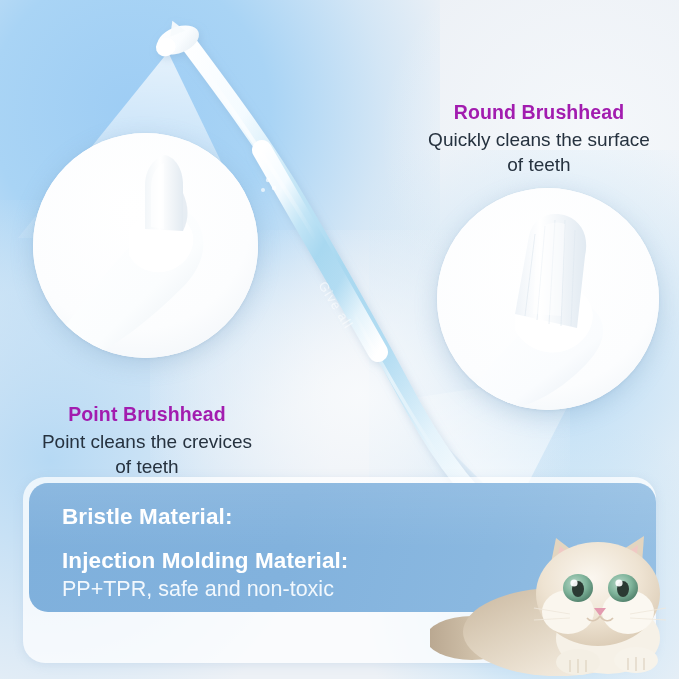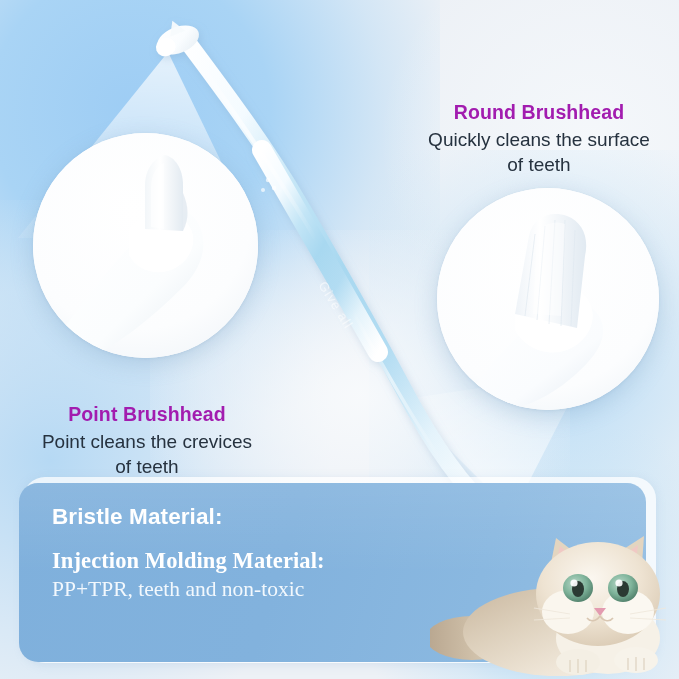--- a/index.html
+++ b/index.html
@@ -42,29 +42,29 @@
   .callout .title{
     font-weight:bold;font-size:19.5px;color:#a21caf;letter-spacing:.1px;
     line-height:1.25;margin-bottom:3px;white-space:nowrap;}
   .callout .desc{
     font-size:19px;color:#26323f;line-height:1.32;font-weight:400;}
 
   
   .panel-wrap{position:absolute;left:23px;top:477px;width:633px;height:186px;
     border-radius:22px;background:rgba(255,255,255,.72);
     box-shadow:0 2px 10px rgba(150,180,210,.25);}
-  .panel{position:absolute;left:19px;top:483px;width:627px;height:179px;
+  .panel{position:absolute;left:29px;top:483px;width:627px;height:129px;
     border-radius:19px;
     background:linear-gradient(107deg,#7fb0dc 0%,#82b2dd 42%,#8ab8e0 72%,#96c0e4 100%);
     overflow:hidden;}
   .panel-gloss{position:absolute;left:0;top:0;width:100%;height:50%;
     background:linear-gradient(180deg,rgba(255,255,255,.10),rgba(255,255,255,0));}
   .panel-text{position:absolute;left:33px;top:19px;width:400px;}
   .spec{margin-bottom:14px;}
-  .spec:last-child{margin-bottom:16px;font-family:Liberation Serif, serif;}
+  .spec:last-child{margin-bottom:16px;}
   .spec .k{font-weight:bold;font-size:22.5px;color:#ffffff;line-height:1.32;letter-spacing:.1px;}
   .spec .v{font-size:21.5px;color:#f2f8fd;line-height:1.34;font-weight:400;}
 
   
   .cat{position:absolute;left:430px;top:520px;width:249px;height:159px;}
   .cat svg{display:block;}
 </style>
 </head>
 <body>
 
@@ -258,21 +258,21 @@
 
   <div class="panel-wrap"></div>
   <div class="panel">
     <div class="panel-gloss"></div>
     <div class="panel-text">
       <div class="spec">
         <div class="k">Bristle Material:</div>
       </div>
       <div class="spec">
         <div class="k">Injection Molding Material:</div>
-        <div class="v">PP+TPR, teeth and non-toxic</div>
+        <div class="v">PP+TPR, safe and non-toxic</div>
       </div>
     </div>
   </div>
 
   <div class="cat">
     <svg width="249" height="159" viewBox="0 0 249 159">
       <defs>
         <linearGradient id="furBody" x1="0" y1="0" x2="1" y2="1">
           <stop offset="0%" stop-color="#c9b79f"></stop>
           <stop offset="35%" stop-color="#ddd0bc"></stop>

